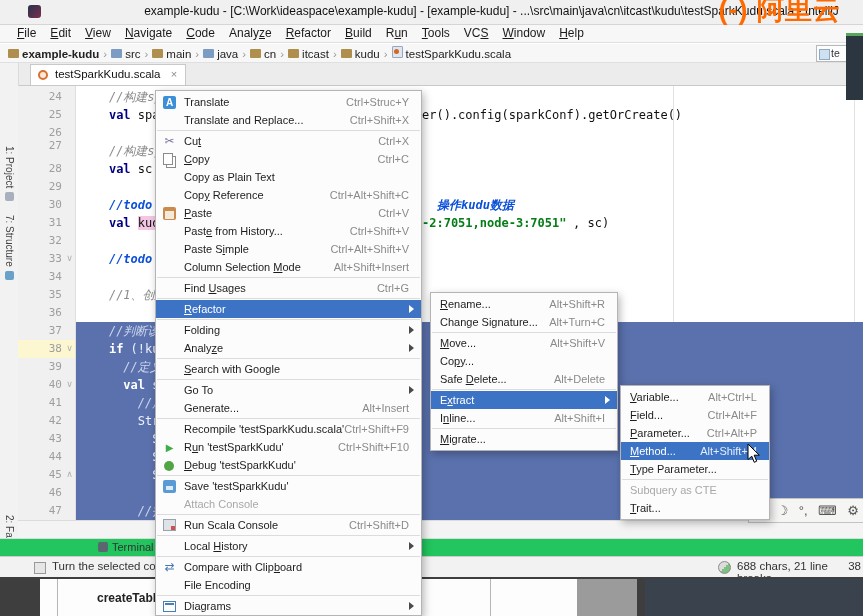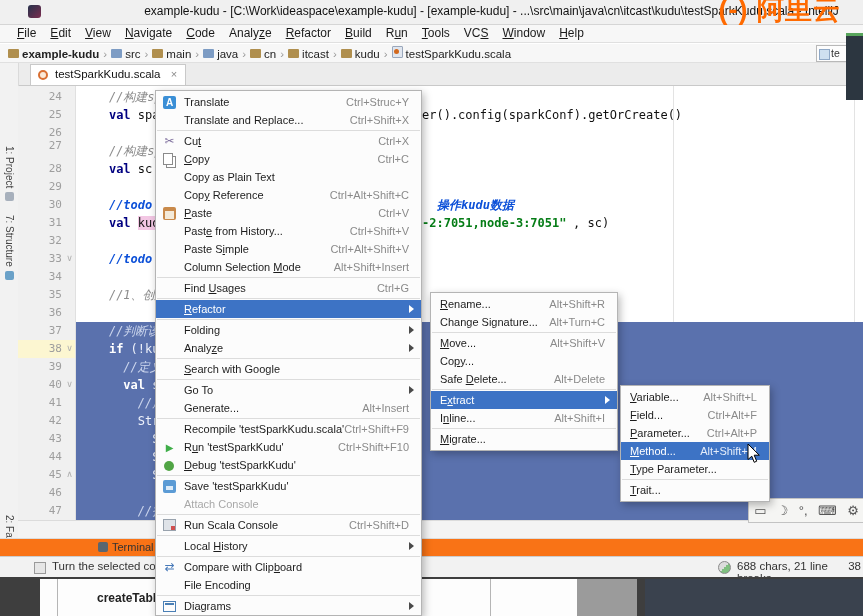--- a/index.html
+++ b/index.html
@@ -69,21 +69,21 @@
   .hl{background:#f3c7e4;}
   .sel .k{color:#ffffff;}
   .sel .p{color:#eef2fb;}
   .sel .c{color:#cdd7ee;}
   .guide{position:absolute;width:1px;background:rgba(255,255,255,0.28);}
   .margin-line-top{position:absolute;width:1px;background:#e3e3e3;}
   
   #crumb-bottom{position:absolute;left:18px;top:520px;width:845px;height:18px;background:#f4f4f4;
     border-top:1px solid #dcdcdc;font-size:11.5px;color:#333;}
   #crumb-bottom span{position:absolute;left:217px;top:2px;}
-  #toolwin-bar{position:absolute;left:0;top:538px;width:863px;height:18px;background:#f97316;
+  #toolwin-bar{position:absolute;left:0;top:538px;width:863px;height:18px;background:#22c55e;
     border-top:1px solid #dcdcdc;font-size:11px;color:#333;}
   .tw-item{position:absolute;top:2px;}
   .tw-ico{display:inline-block;width:10px;height:10px;margin-right:4px;position:relative;top:1px;
     background:#5a6670;border-radius:2px;}
   .tw-ico.java{background:#5b84c4;}
   #status-bar{position:absolute;left:0;top:556px;width:863px;height:20px;background:#f2f2f2;
     border-top:1px solid #cccccc;font-size:11.5px;color:#333;}
   #status-ico{position:absolute;left:34px;top:5px;width:10px;height:10px;border:1px solid #9a9a9a;background:#e6e6e6;}
   #status-msg{position:absolute;left:52px;top:3px;}
   #status-pie{position:absolute;left:718px;top:4px;width:11px;height:11px;border-radius:50%;
@@ -328,26 +328,27 @@
       <div class="mi-row"><span class="mi-label"><u>M</u>ove...</span><span class="mi-sc">Alt+Shift+V</span></div>
       <div class="mi-row"><span class="mi-label">Co<u>p</u>y...</span></div>
       <div class="mi-row"><span class="mi-label">Safe <u>D</u>elete...</span><span class="mi-sc">Alt+Delete</span></div>
       <div class="menu-sep"></div>
       <div class="mi-row hl-row"><span class="mi-label">E<u>x</u>tract</span><span class="mi-arrow"></span></div>
       <div class="mi-row"><span class="mi-label">I<u>n</u>line...</span><span class="mi-sc">Alt+Shift+I</span></div>
       <div class="menu-sep"></div>
       <div class="mi-row"><span class="mi-label"><u>M</u>igrate...</span></div>
     </div>
   <div id="extract-menu" class="menu noicons">
-      <div class="mi-row"><span class="mi-label"><u>V</u>ariable...</span><span class="mi-sc">Alt+Shift+L</span></div>
+      <div class="mi-row"><span class="mi-label"><u>V</u>ariable...</span><span class="mi-sc">Alt+Ctrl+L</span></div>
       <div class="mi-row"><span class="mi-label"><u>F</u>ield...</span><span class="mi-sc">Ctrl+Alt+F</span></div>
       <div class="mi-row"><span class="mi-label"><u>P</u>arameter...</span><span class="mi-sc">Ctrl+Alt+P</span></div>
       <div class="mi-row hl-row"><span class="mi-label"><u>M</u>ethod...</span><span class="mi-sc">Alt+Shift+M</span></div>
       <div class="mi-row"><span class="mi-label"><u>T</u>ype Parameter...</span></div>
       <div class="menu-sep"></div>
+      <div class="mi-row disabled"><span class="mi-label">Subquery as CTE</span></div>
       <div class="mi-row"><span class="mi-label"><u>T</u>rait...</span></div>
     </div>
 
   <div id="cursor">
     <svg width="14" height="20" viewBox="0 0 14 20">
       <path d="M1 0 L1 15.5 L4.8 12.2 L7.2 18.3 L9.7 17.2 L7.2 11.2 L12.3 11.2 Z" fill="#ffffff" stroke="#000000" stroke-width="1"></path>
     </svg>
   </div>
 
 </div>

